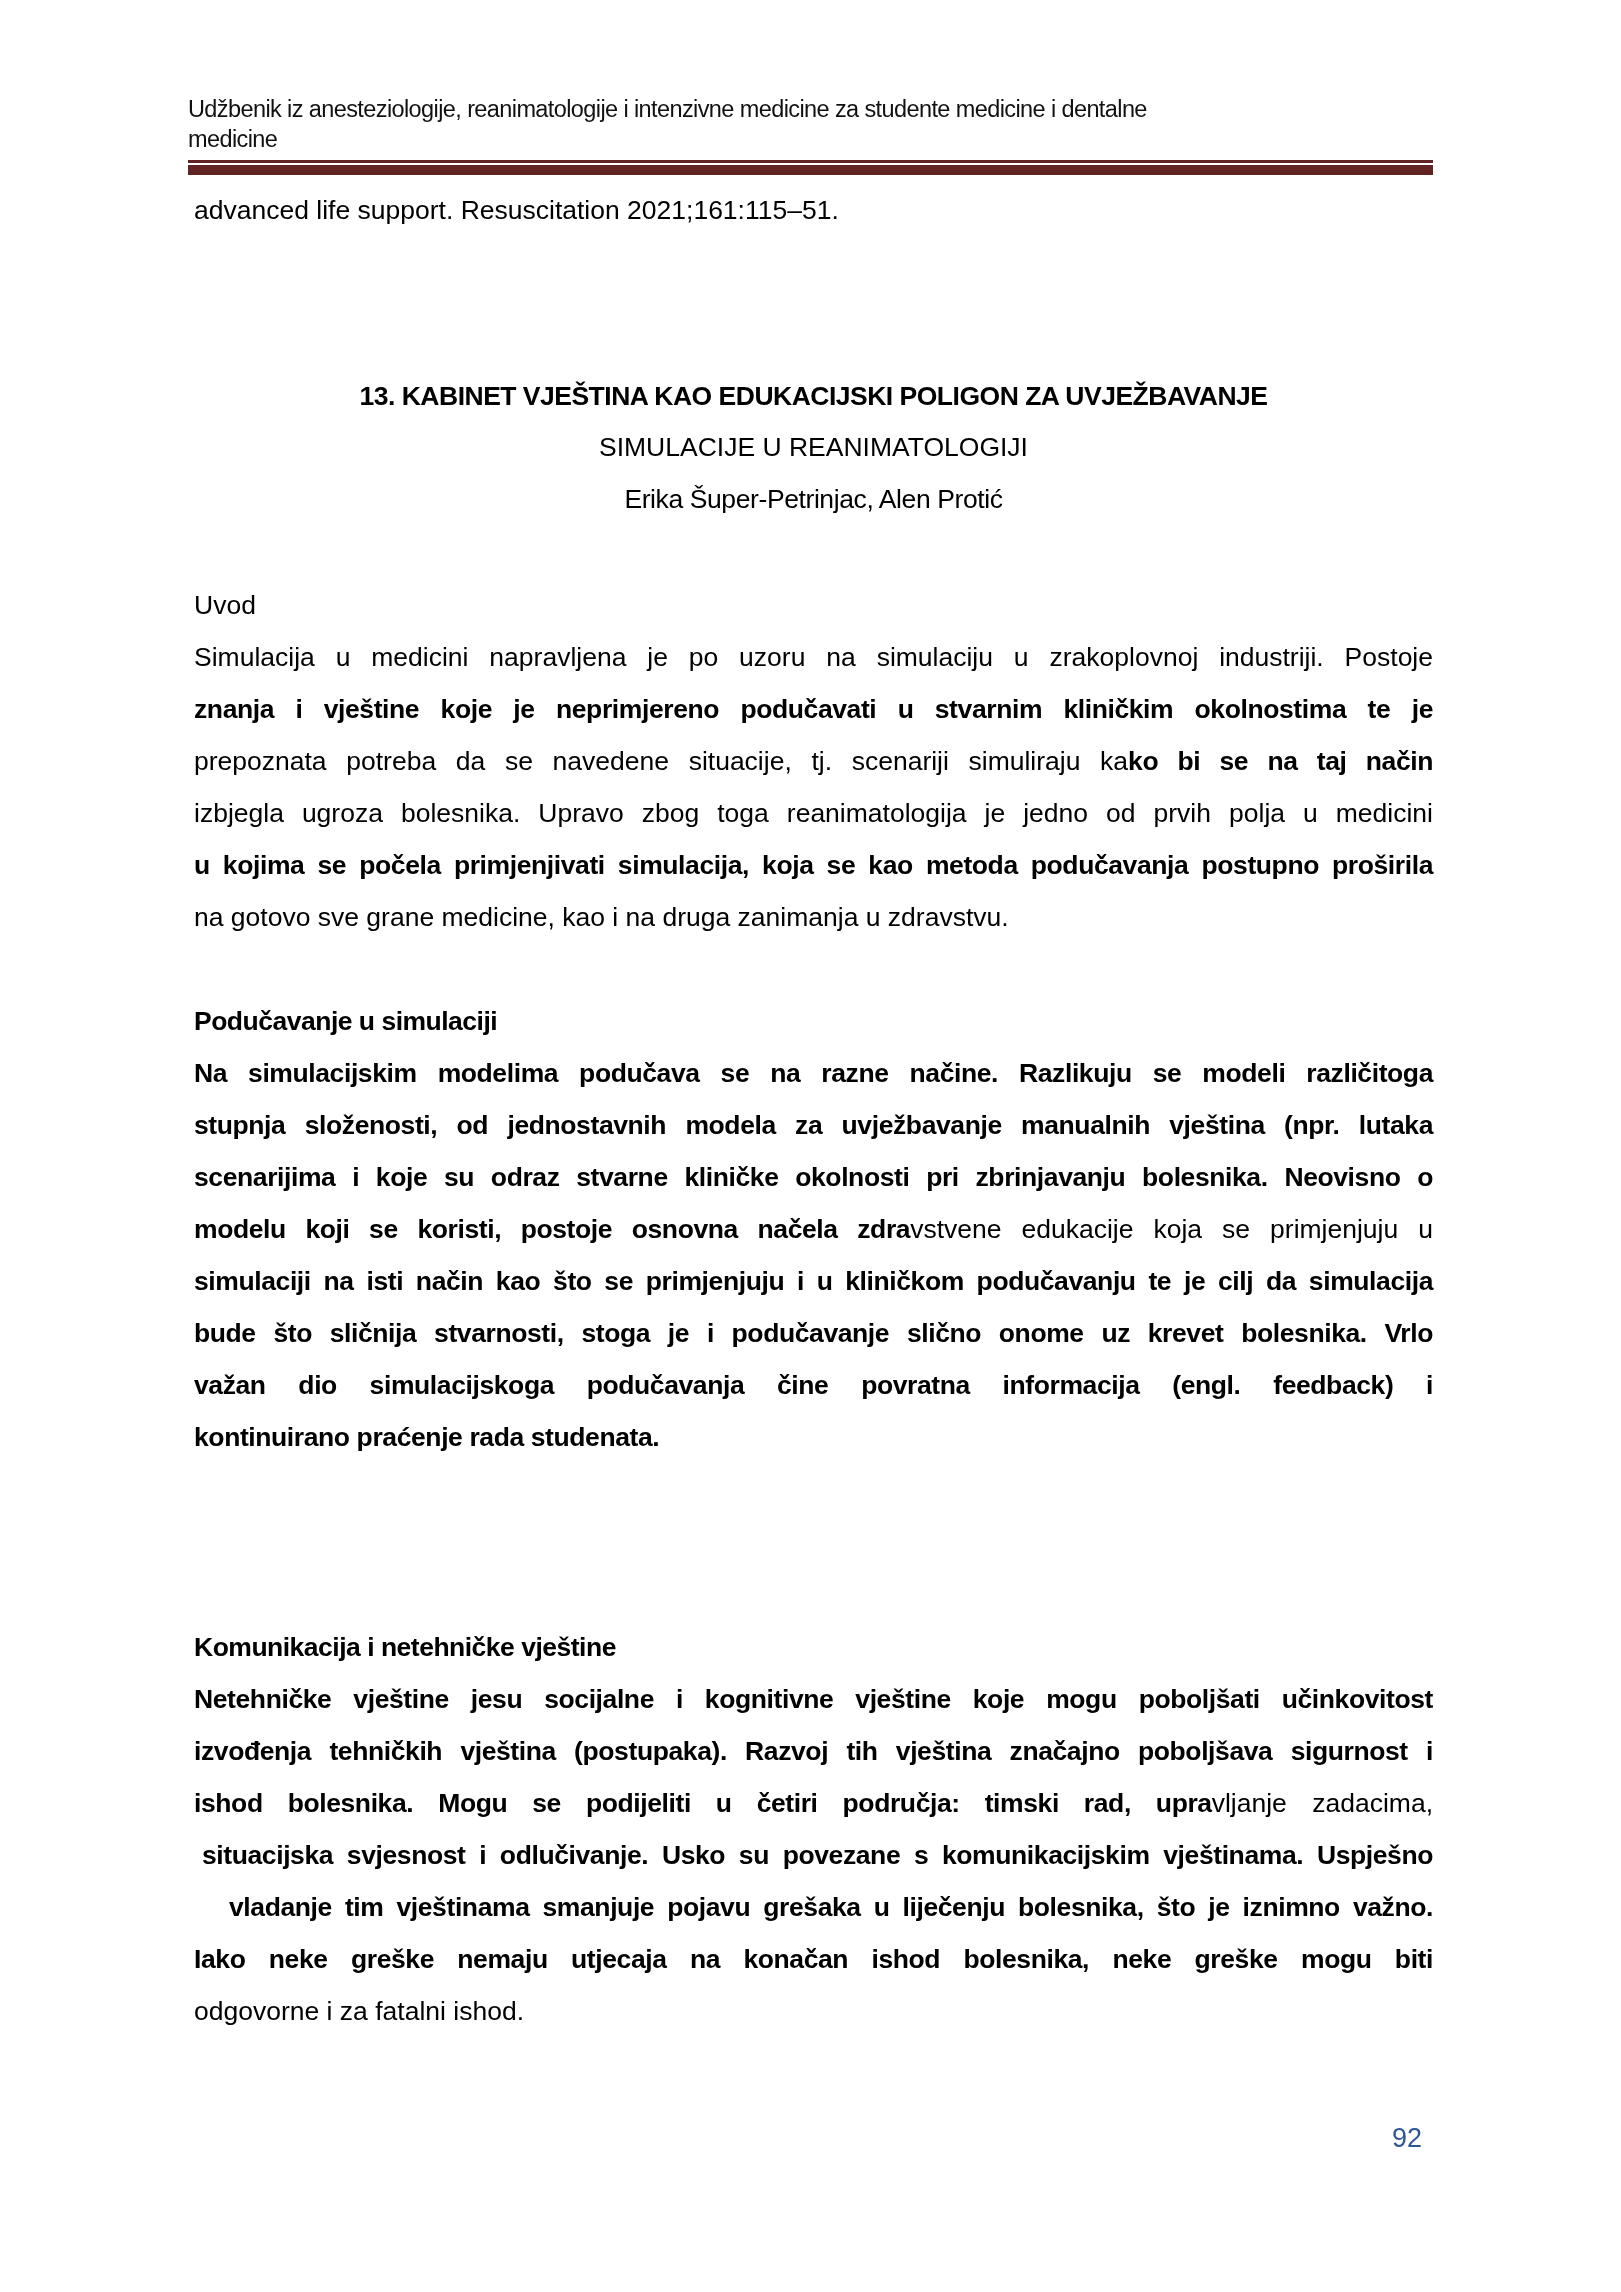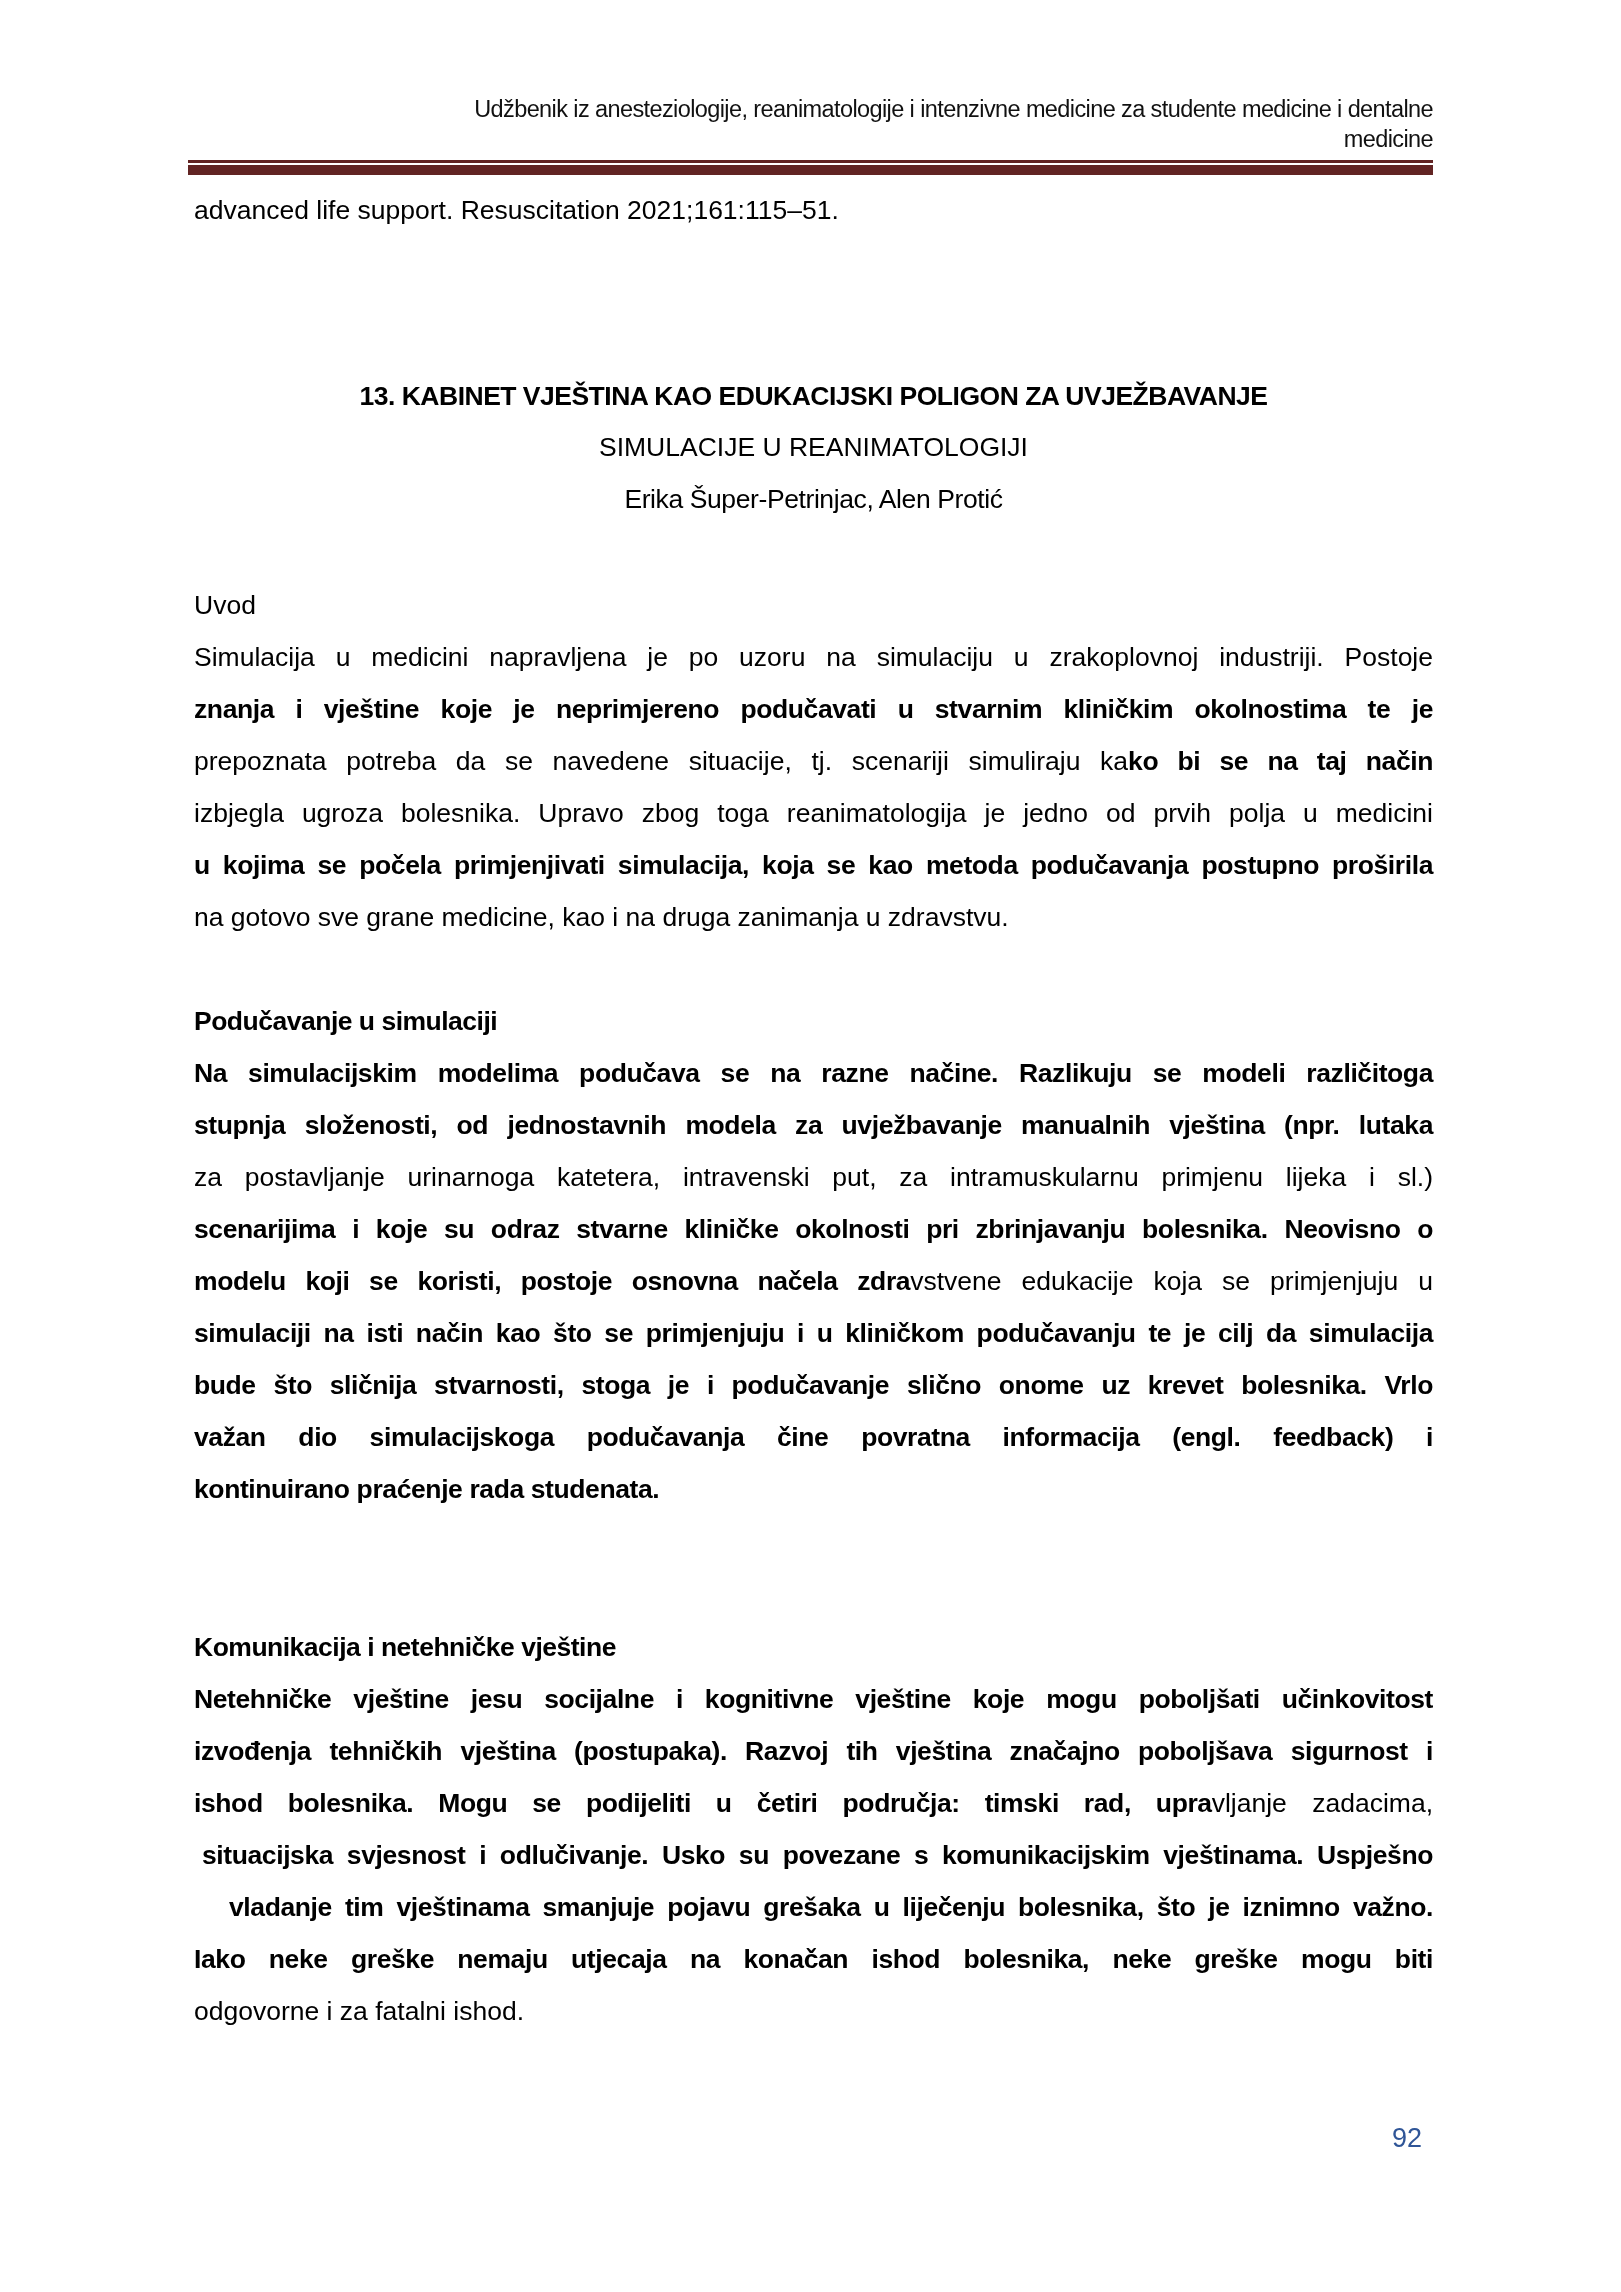--- a/index.html
+++ b/index.html
@@ -2,21 +2,21 @@
 <html><head>
   <meta charset="utf-8">
   <style>
     html, body { margin: 0; padding: 0; background: #ffffff; }
     body {
       width: 1621px; height: 2293px; position: relative; overflow: hidden;
       font-family: "Liberation Sans", sans-serif; color: #000;
     }
     .running-header {
       position: absolute; left: 188px; width: 1245px; top: 94px;
-      text-align: right; font-size: 23.5px; line-height: 30px; color: #111;
+      text-align: left; font-size: 23.5px; line-height: 30px; color: #111;
       letter-spacing: -0.6px;
     }
     .rule-thin {
       position: absolute; left: 188px; width: 1245px; top: 160px; height: 2.9px; background: #622423;
     }
     .rule-thick {
       position: absolute; left: 188px; width: 1245px; top: 165px; height: 9.8px; background: #622423;
     }
     .content {
       position: absolute; left: 194px; width: 1239px; top: 0;
@@ -74,21 +74,20 @@
       <span class="line" style="display: block; white-space: nowrap;"><span class="n">prepoznata potreba da se navedene situacije, tj. scenariji simuliraju ka</span><span class="b">ko bi se na taj način</span></span>
       <span class="line" style="display: block; white-space: nowrap;"><span class="n">izbjegla ugroza bolesnika. Upravo zbog toga reanimatologija je jedno od prvih polja u medicini</span></span>
       <span class="line" style="display: block; white-space: nowrap;"><span class="b">u kojima se počela primjenjivati simulacija, koja se kao metoda podučavanja postupno proširila</span></span>
       <span class="line last"><span class="n">na gotovo sve grane medicine, kao i na druga zanimanja u zdravstvu.</span></span>
     </div>
 
   <div class="section-head poduc-head">Podučavanje u simulaciji</div>
   <div class="para poduc-para">
       <span class="line" style="display: block; white-space: nowrap;"><span class="b">Na simulacijskim modelima podučava se na razne načine. Razlikuju se modeli različitoga</span></span>
       <span class="line" style="display: block; white-space: nowrap;"><span class="b">stupnja složenosti, od jednostavnih modela za uvježbavanje manualnih vještina (npr. lutaka</span></span>
-      <span class="line" style="display: block; white-space: nowrap;"><span class="n">za postavljanje urinarnoga katetera, intravenski put, za intramuskularnu primjenu lijeka i sl.)</span></span>
       <span class="line" style="display: block; white-space: nowrap;"><span class="b">scenarijima i koje su odraz stvarne kliničke okolnosti pri zbrinjavanju bolesnika. Neovisno o</span></span>
       <span class="line" style="display: block; white-space: nowrap; word-spacing: 0px;"><span class="b">modelu koji se koristi, postoje osnovna načela zdra</span><span class="n">vstvene edukacije koja se primjenjuju u</span></span>
       <span class="line" style="display: block; white-space: nowrap;"><span class="b">simulaciji na isti način kao što se primjenjuju i u kliničkom podučavanju te je cilj da simulacija</span></span>
       <span class="line" style="display: block; white-space: nowrap;"><span class="b">bude što sličnija stvarnosti, stoga je i podučavanje slično onome uz krevet bolesnika. Vrlo</span></span>
       <span class="line" style="display: block; white-space: nowrap;"><span class="b">važan dio simulacijskoga podučavanja čine povratna informacija (engl. feedback) i</span></span>
       <span class="line last"><span class="b">kontinuirano praćenje rada studenata.</span></span>
     </div>
 
   <div class="section-head kom-head">Komunikacija i netehničke vještine</div>
   <div class="para kom-para">

